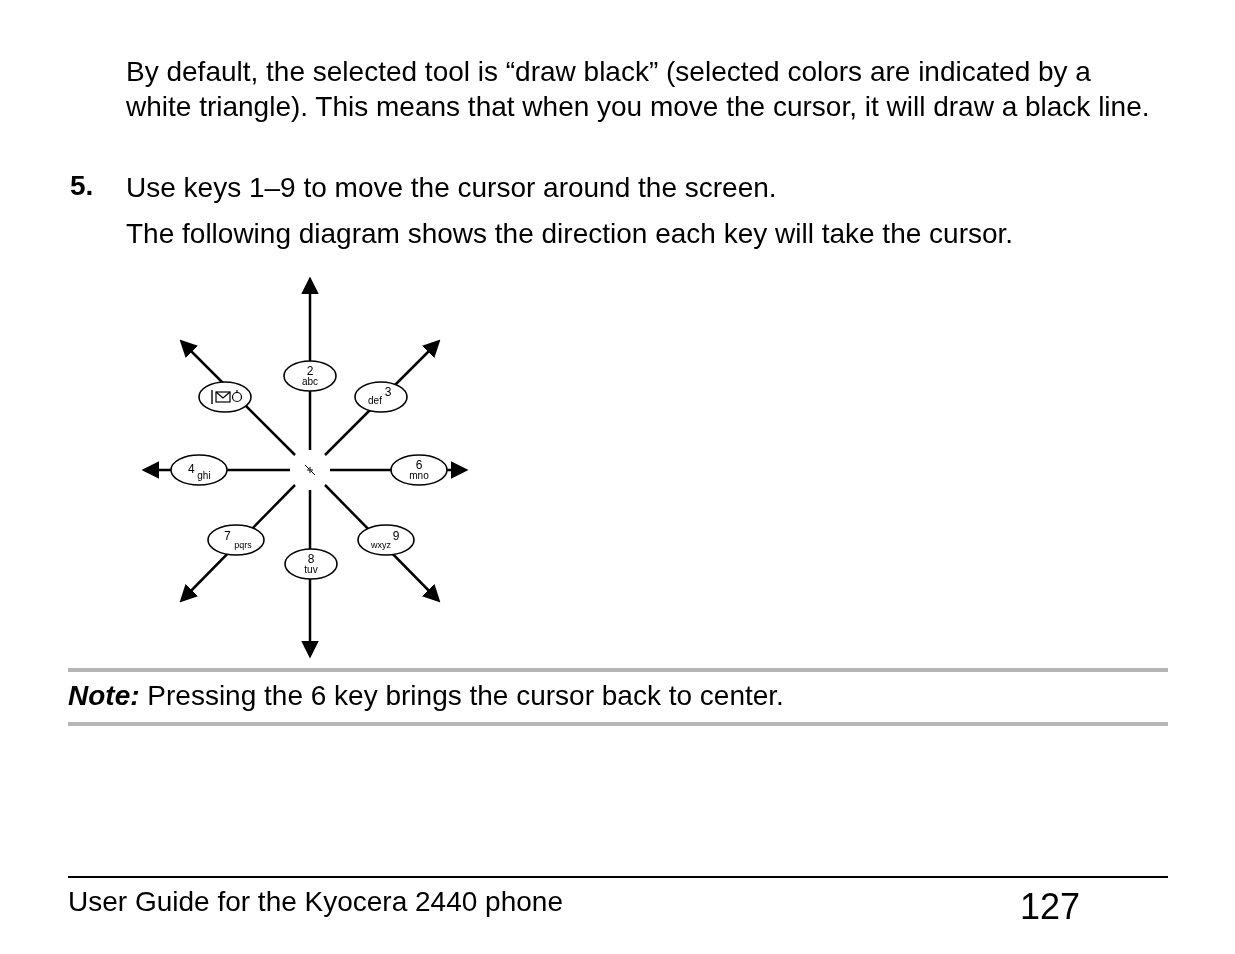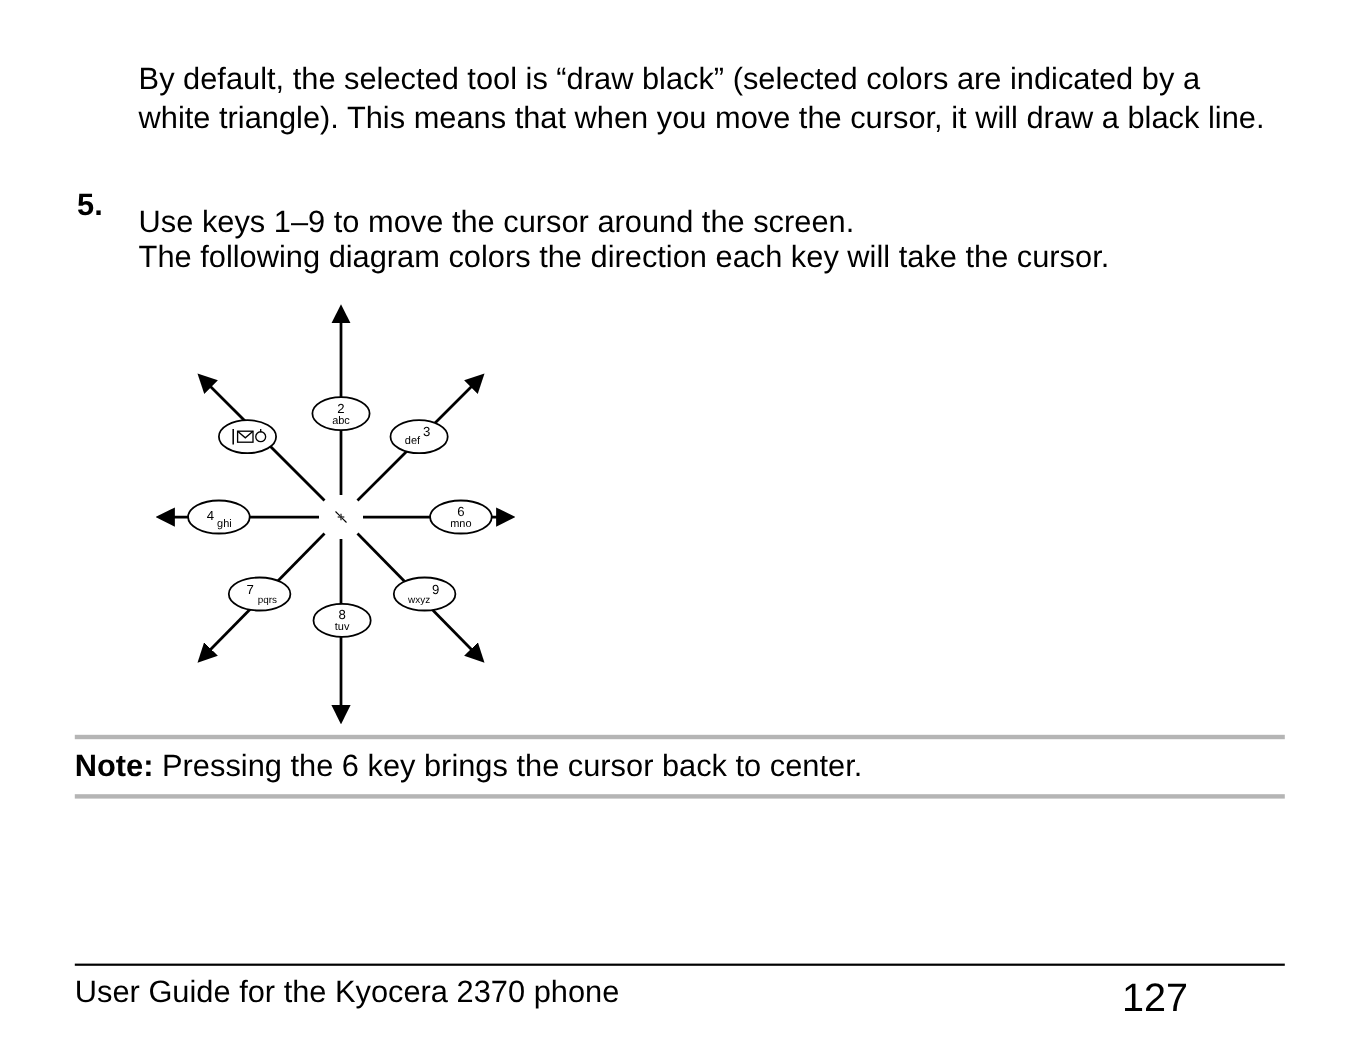--- a/index.html
+++ b/index.html
@@ -1,41 +1,41 @@
 <!DOCTYPE html>
 <html><head>
 <meta charset="utf-8">
 <style>
 html, body { margin:0; padding:0; width:1235px; height:954px; background:#fff;
   font-family:Helvetica, Arial, sans-serif; color:#000; }
 .page { position:relative; width:1148px; height:954px; }
 .para { position:absolute; font-size:28px; line-height:1.25; }
 .intro   { left:126px; top:54px;  width:1038px; }
-.step    { left:126px; top:170px; width:1038px;margin-top:14px; }
+.step    { left:126px; top:170px; width:1038px; }
 .stepnum { position:absolute; left:70px; top:170px; font-size:28px; font-weight:bold; }
 .sub     { left:126px; top:216px; width:1038px; }
 .diagram { position:absolute; left:130px; top:270px; width:410px; height:400px; }
 .note-bar-top    { position:absolute; left:68px; top:668px; width:1100px; height:4px; background:#b5b5b5; }
 .note-bar-bottom { position:absolute; left:68px; top:722px; width:1100px; height:4px; background:#b5b5b5; }
 .note  { position:absolute; left:68px; top:680px; width:1100px; font-size:28px; }
-.note-label { font-weight:bold; }
+.note-label { font-weight:bold;font-style:italic; }
 .footer-rule { position:absolute; left:68px; top:876px; width:1100px; height:2px; background:#000; }
 .footer-left { position:absolute; left:68px;  top:886px; font-size:28px; }
 .footer-right{ position:absolute; right:68px; top:886px; font-size:36px; }
 </style>
 </head>
 <body>
 
 <div class="page">
 
   <div class="para intro">By default, the selected tool is “draw black” (selected colors are indicated by a white triangle). This means that when you move the cursor, it will draw a black line.</div>
 
   <div class="stepnum">5.</div>
   <div class="para step">Use keys 1–9 to move the cursor around the screen.</div>
-  <div class="para sub">The following diagram colors the direction each key will take the cursor.</div>
+  <div class="para sub">The following diagram shows the direction each key will take the cursor.</div>
 
   <div class="diagram">
     <svg viewBox="0 0 410 400" width="410" height="400">
       <defs>
         <marker id="ah" viewBox="0 0 10 10" refX="8" refY="5" markerWidth="7" markerHeight="7" orient="auto-start-reverse">
           <path d="M0,0 L10,5 L0,10 Z" fill="#000"></path>
         </marker>
       </defs>
 
       <line x1="180" y1="180" x2="180" y2="10" stroke="#000" stroke-width="2.5" marker-end="url(#ah)"></line>
@@ -106,16 +106,16 @@
     </svg>
   </div>
 
   <div class="note-bar-top"></div>
   <div class="note">
     <span class="note-label">Note:</span><span> Pressing the 6 key brings the cursor back to center.</span>
   </div>
   <div class="note-bar-bottom"></div>
 
   <div class="footer-rule"></div>
-  <div class="footer-left">User Guide for the Kyocera 2370 phone</div>
+  <div class="footer-left">User Guide for the Kyocera 2440 phone</div>
   <div class="footer-right">127</div>
 
 </div>
 
 </body></html>

